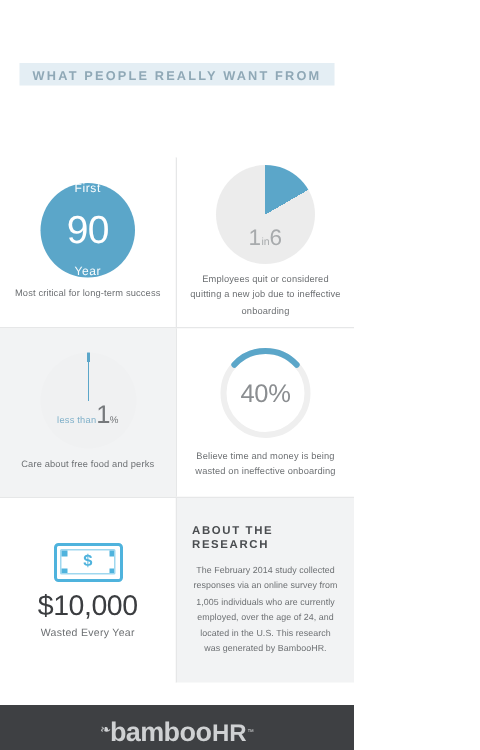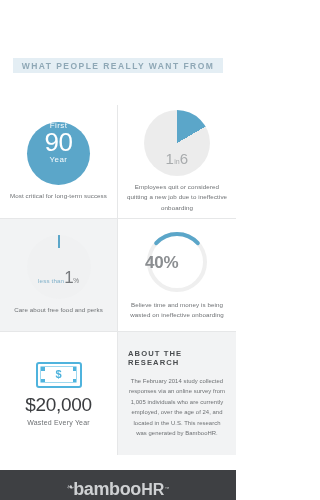--- a/index.html
+++ b/index.html
@@ -15,21 +15,21 @@
   #page {
     position: relative;
     width: 236px;
     height: 500px;
     background: #ffffff;
   }
 
   
   .header {
     position: absolute;
-    left: 0; top: 16px;
+    left: 0; top: 0;
     width: 236px; height: 105px;
     background: #ffffff;
     display: flex;
     flex-direction: column;
     align-items: center;
     justify-content: center;
   }
 
   .kicker-wrap {
     background: #e4eef4;
@@ -88,21 +88,21 @@
   }
 
   
   .circle90 {
     width: 63px; height: 63px;
     border-radius: 50%;
     background: #5ba6c9;
     display: flex;
     flex-direction: column;
     align-items: center;
-    justify-content: flex-start;
+    justify-content: space-between;
     color: #ffffff;
   }
   .c90-first { font-size: 8px; letter-spacing: 0.4px; line-height: 1; margin-bottom: 1px; opacity: .97; }
   .c90-num   { font-size: 26px; font-weight: 300; line-height: 0.92; letter-spacing: -0.4px; }
   .c90-days  { font-size: 8px; letter-spacing: 0.4px; line-height: 1; margin-top: 1px; opacity: .97; }
 
   
   .pie-wrap { position: relative; width: 66px; height: 66px; }
   .pie {
     width: 66px; height: 66px;
@@ -157,22 +157,23 @@
   }
 
   
   .donut-wrap { position: relative; width: 64px; height: 64px; }
   .donut-svg { display: block; }
   .donut-label {
     position: absolute;
     left: 0; right: 0;
     top: 50%;
     transform: translateY(-46%);
+    text-align: center;
     font-size: 17px;
-    font-weight: 700;
+    font-weight: 400;
     color: #8b8e91;
     line-height: 1;
     letter-spacing: -0.2px;
   }
 
   
   .bill {
     width: 46px; height: 26px;
     border: 2.5px solid #4fb3dd;
     border-radius: 3px;
@@ -337,21 +338,21 @@
 
     <div class="cell">
       <div class="bill">
         <div class="inner-frame"></div>
         <div class="corner c-tl"></div>
         <div class="corner c-tr"></div>
         <div class="corner c-bl"></div>
         <div class="corner c-br"></div>
         <div class="dollar">$</div>
       </div>
-      <div class="money-amount">$20,000</div>
+      <div class="money-amount">$10,000</div>
       <div class="money-sub">Wasted Every Year</div>
     </div>
 
     <div class="vline"></div>
 
     <div class="cell shaded about">
       <div class="about-title">ABOUT THE RESEARCH</div>
       <div class="about-body">The February 2014 study collected responses via an online survey from 1,005 individuals who are currently employed, over the age of 24, and located in the U.S. This research was generated by BambooHR.</div>
     </div>
 

